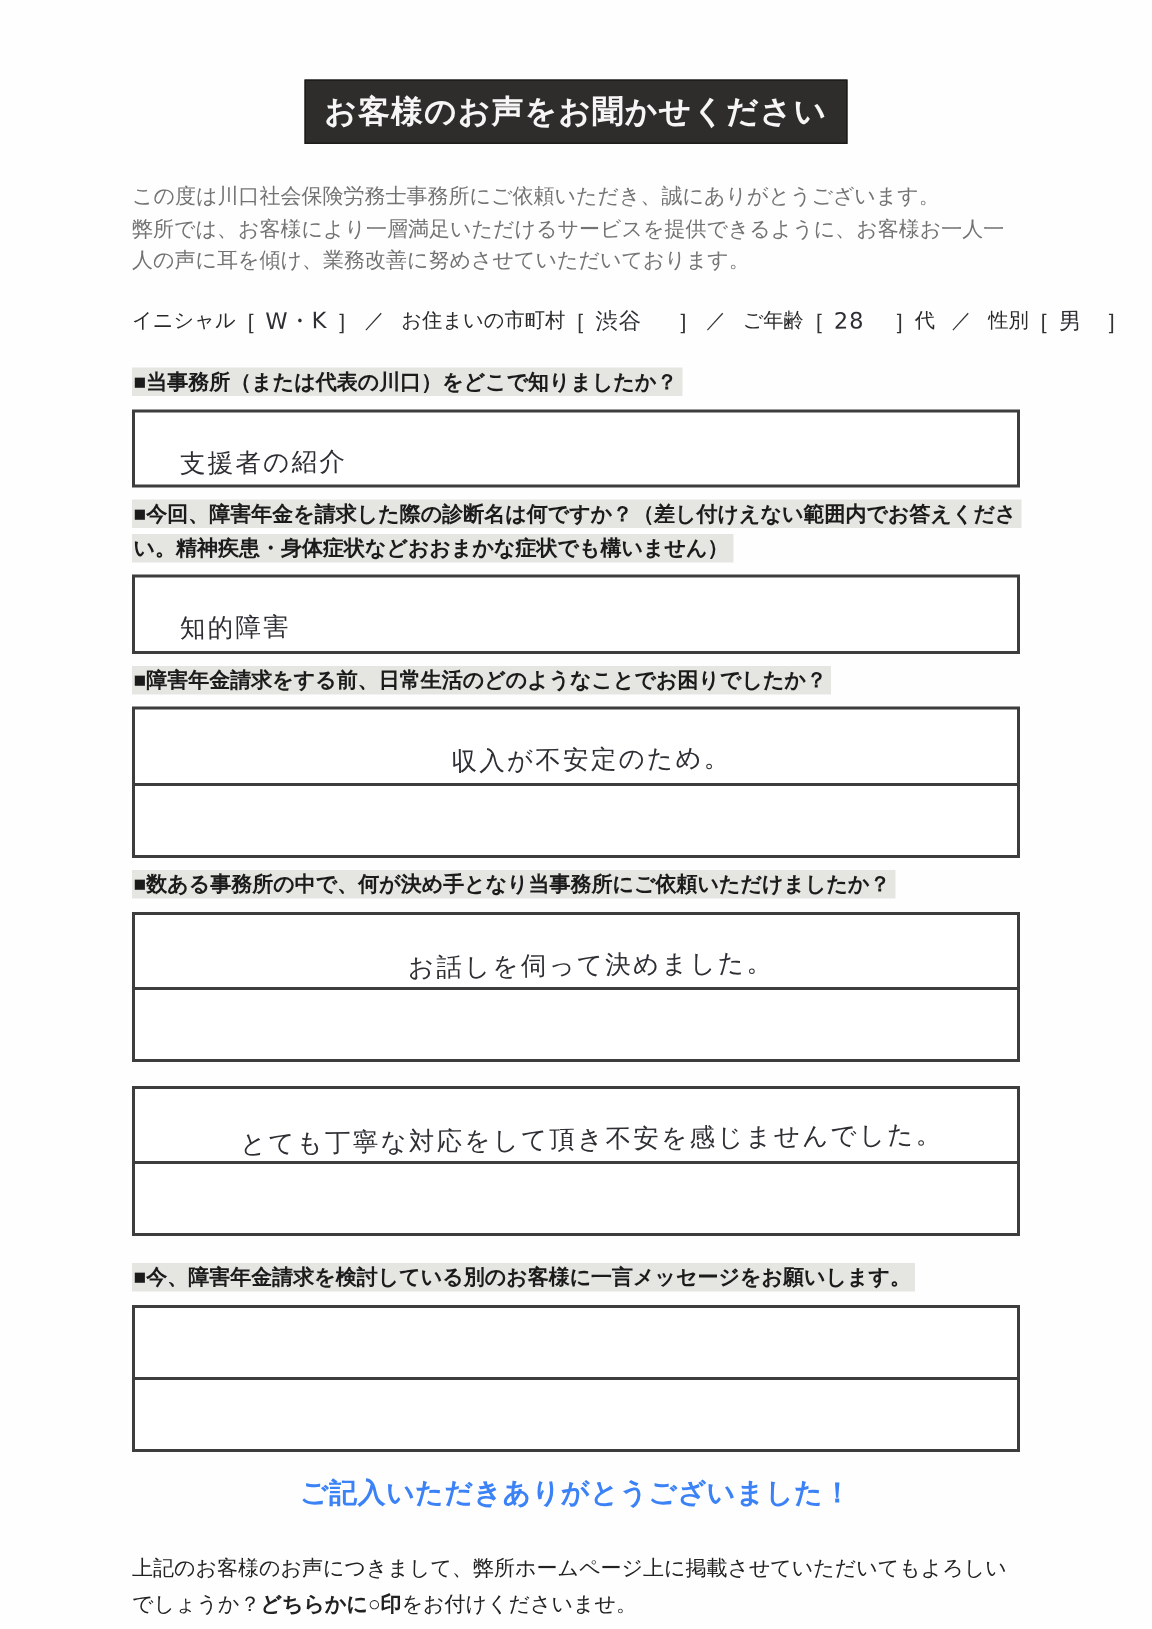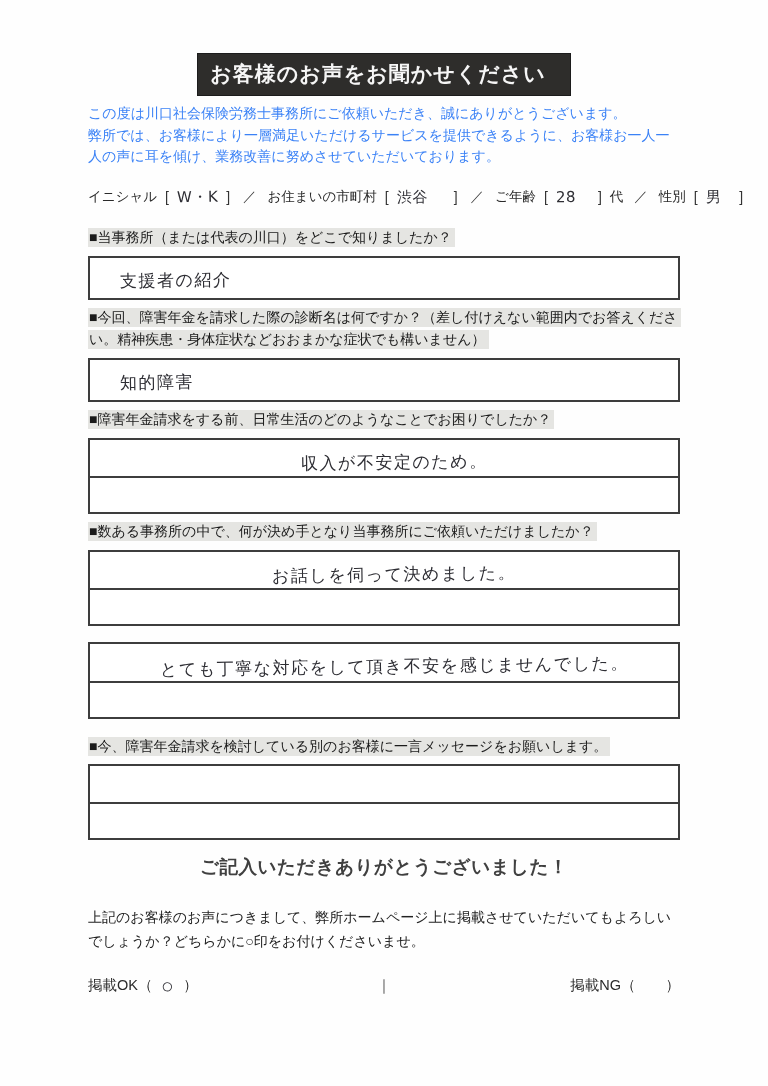--- a/index.html
+++ b/index.html
@@ -5,52 +5,52 @@
   html,body{margin:0;padding:0;background:#9a9a9a;}
   .page{
     width:768px;height:1086px;background:#fefefe;margin:0 auto;
     font-family:"Liberation Sans","DejaVu Sans",sans-serif;
     color:#1b1b1b;position:relative;overflow:hidden;box-sizing:border-box;
     padding:53px 88px 0 88px;
   }
   .title-bar{
     display:table;margin:0 auto;background:#2e2d2b;color:#f6f6f6;
     font-size:21px;font-weight:bold;letter-spacing:1px;
-    padding:6px 24px 7px 12px;border:1px solid #1c1c1c;
+    padding:6px 12px 7px 12px;border:1px solid #1c1c1c;
   }
-  .intro{margin-top:7px;font-size:14px;line-height:1.5;color:#3b82f6;}
+  .intro{margin-top:24px;font-size:14px;line-height:1.5;color:#737373;}
   .intro p{margin:0 0 1px 0;}
   .profile-line{
     margin-top:21px;font-size:13.5px;color:#2a2a2a;white-space:nowrap;
     display:flex;align-items:center;gap:6px;
   }
   .bracket{font-size:14px;color:#333;padding:0 2px;}
   .sep{padding:0 5px;color:#333;}
   .handwriting{
     font-size:17px;color:#2e2e34;display:inline-block;
     transform:rotate(-0.8deg);letter-spacing:1.5px;line-height:1.2;
     font-family:"DejaVu Sans",sans-serif;
   }
   .hw-small{font-size:15px;letter-spacing:0.5px;}
   .q-block{margin-top:0;}
-  .q-label{font-size:14px;font-weight:normal;line-height:1.62;margin:0;}
+  .q-label{font-size:14px;font-weight:bold;line-height:1.62;margin:0;}
   .q-label .hl{background:#e5e5e2;padding:1px 3px 2px 1px;box-decoration-break:clone;-webkit-box-decoration-break:clone;}
   .answer-box{border:2px solid #3d3d3d;margin-top:7px;background:#fff;}
-  .answer-row{min-height:40px;box-sizing:border-box;padding:12px 10px 4px 30px;}
+  .answer-row{min-height:40px;box-sizing:border-box;padding:24px 10px 4px 30px;}
   .answer-row.short{min-height:36px;text-align:center;}
   .answer-row + .answer-row{border-top:2px solid #3d3d3d;}
   .mt1{margin-top:20px;} 
   .mt2{margin-top:6px;}  
   .mt3{margin-top:16px;}
   .thanks{
     margin-top:14px;text-align:center;font-size:18.5px;font-weight:bold;
-    letter-spacing:0.5px;color:#404040;
+    letter-spacing:0.5px;color:#3b82f6;
   }
   .permission{margin-top:27px;font-size:14px;line-height:1.7;color:#222;}
-  .permission b{font-weight:normal;}
+  .permission b{font-weight:bold;}
   .publish-line{
     margin-top:21px;display:flex;justify-content:space-between;align-items:center;
     gap:48px;font-size:14.5px;color:#2a2a2a;
   }
   .publish-opt{display:flex;align-items:center;}
   .circle-mark{
     font-size:21px;color:#3a3a40;display:inline-block;padding:0 9px;
     transform:rotate(-4deg);line-height:1;
   }
   .ng-gap{display:inline-block;width:30px;}

